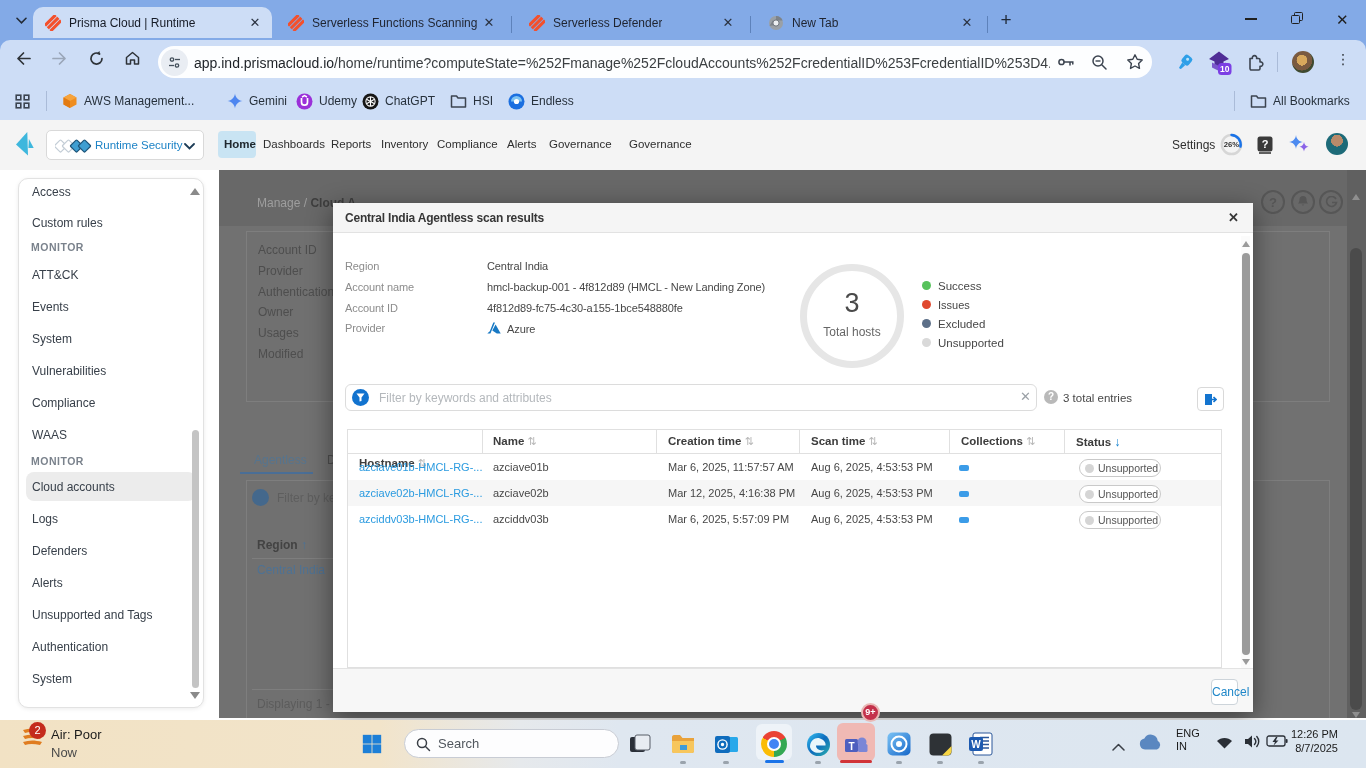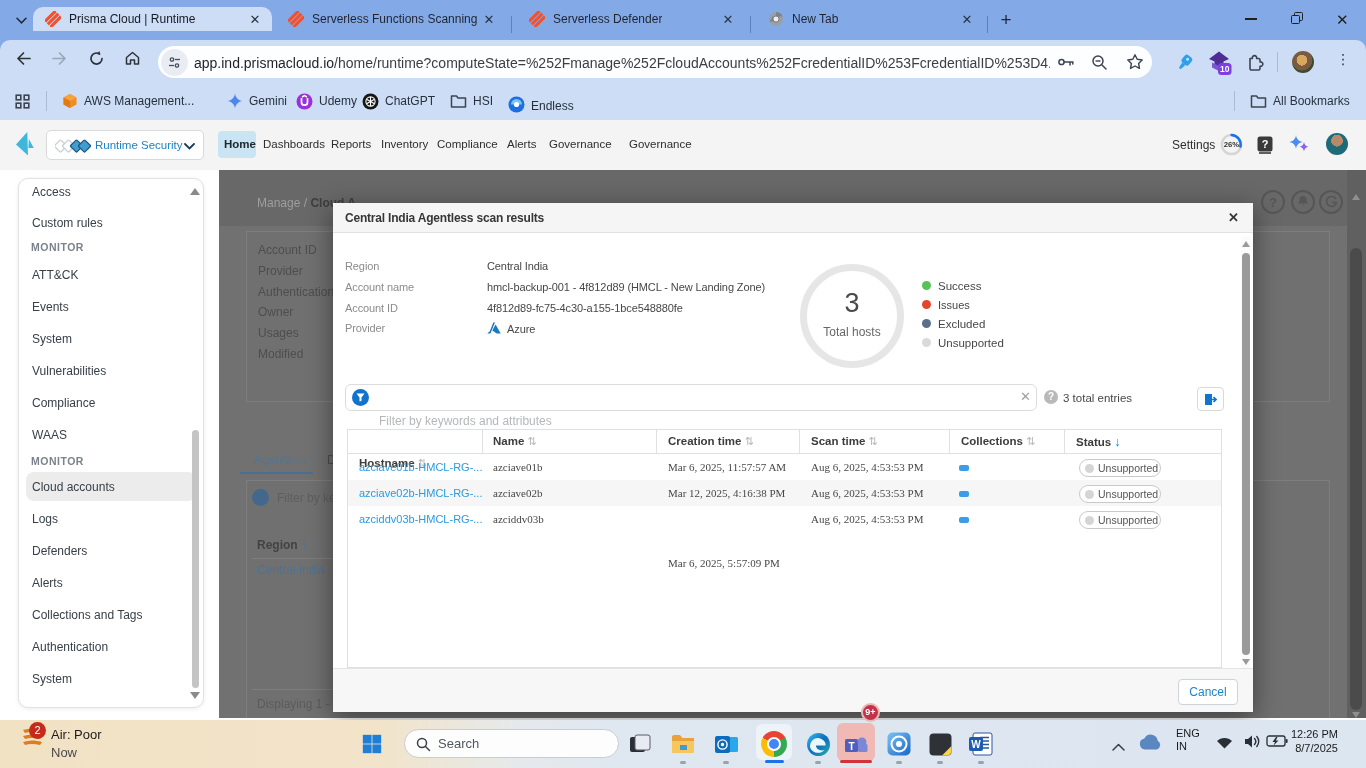--- a/index.html
+++ b/index.html
@@ -2,21 +2,21 @@
 <html><head>
 <meta charset="utf-8">
 <style>
 * { margin:0; padding:0; box-sizing:border-box; }
 html,body { width:1366px; height:768px; overflow:hidden; }
 body { font-family:"Liberation Sans", sans-serif; position:relative; background:#fff; }
 .abs { position:absolute; }
 
 
 #tabstrip { left:0; top:0; width:1366px; height:55px; background:#83aae7; }
-.tab { position:absolute; top:7px; height:24px; border-radius:10px 10px 0 0; display:flex; align-items:center; font-size:12px; color:#1f2430; padding-bottom:3px; }
+.tab { position:absolute; top:7px; height:31px; border-radius:10px 10px 0 0; display:flex; align-items:center; font-size:12px; color:#1f2430; padding-bottom:3px; }
 .tab .ttl { white-space:nowrap; overflow:hidden; }
 .tab .x { margin-left:auto; font-size:13px; color:#2b3342; width:18px; text-align:center; }
 #tab1 { left:33px; width:239px; background:#cdddf6; color:#161b26; }
 .tabsep { position:absolute; top:16px; width:1px; height:17px; background:#5d82bb; }
 #toolbar { left:0; top:40px; width:1366px; height:42px; background:#cdddf6; border-radius:10px 10px 0 0; }
 #bmbar { left:0; top:82px; width:1366px; height:38px; background:#cdddf6; }
 .navbtn { position:absolute; color:#2e3338; }
 #urlpill { position:absolute; left:158px; top:46px; width:994px; height:32px; background:#fdfeff; border-radius:16px; }
 .bm { position:absolute; top:89px; height:24px; display:flex; align-items:center; font-size:12px; color:#27313c; gap:6px; }
 
@@ -36,21 +36,21 @@
 
 
 #modal { left:333px; top:203px; width:920px; height:509px; background:#fff; box-shadow:0 6px 24px rgba(0,0,0,0.45); }
 #mtitle { position:absolute; left:0; top:0; width:920px; height:30px; background:#f5f5f5; border-bottom:1px solid #e2e2e2; }
 #mfoot { position:absolute; left:0; top:465px; width:920px; height:44px; background:#f7f7f7; border-top:1px solid #e3e3e3; }
 .mlabel { position:absolute; left:12px; font-size:11px; color:#8c8c8c; letter-spacing:-0.1px; }
 .mval { position:absolute; left:154px; font-size:11px; color:#474747; letter-spacing:-0.1px; }
 .th { position:absolute; top:232px; font-size:11.5px; font-weight:bold; color:#3c3c3c; white-space:nowrap; }
 .sort { color:#b8b8b8; font-weight:normal; font-size:11px; }
 .tlink { position:absolute; left:26px; font-size:11px; color:#2b9be0; white-space:nowrap; }
-.tcell { position:absolute; font-size:11px; color:#474747; white-space:nowrap;font-family:Liberation Serif, serif; }
+.tcell { position:absolute; font-size:11px; color:#474747; white-space:nowrap; }
 .cbadge { position:absolute; left:626px; width:10px; height:6px; border-radius:2px; background:#3b9ce8; }
 .pill { position:absolute; left:746px; width:82px; height:18px; border:1px solid #c9c9c9; border-radius:9px; background:#fff; font-size:10.5px; color:#555; line-height:17px; padding-left:18px; }
 .pdot { position:absolute; left:5px; top:4px; width:9px; height:9px; border-radius:50%; background:#d5d5d5; }
 
 
 #taskbar { left:0; top:720px; width:1366px; height:48px; background:linear-gradient(90deg,#f2e2c4 0px,#f2e4ca 380px,#e6e9ec 520px,#dfe7f0 620px,#dce6f0 1366px); }
 .tbico { position:absolute; top:728px; width:32px; height:32px; display:flex; align-items:center; justify-content:center; }
 .tbdash { position:absolute; top:761px; width:6px; height:3px; border-radius:2px; background:#9aa3ac; }
 </style>
 </head>
@@ -215,21 +215,21 @@
       </g>
     </svg>
     <span>ChatGPT</span>
   </div>
 <div class="bm" style="left:450px;">
     <svg width="17" height="15" viewBox="0 0 17 15">
       <path d="M1.5 2 H6.5 L8 4 H15.5 V13 H1.5 Z" fill="none" stroke="#3c4450" stroke-width="1.5" stroke-linejoin="round"></path>
     </svg>
     <span>HSI</span>
   </div>
-<div class="bm" style="left:508px;align-items:flex-end;">
+<div class="bm" style="left:508px;">
     <svg width="17" height="17" viewBox="0 0 17 17">
       <circle cx="8.5" cy="8.5" r="8" fill="#1b6fe0"></circle>
       <path d="M3 8.5 a5.5 5.5 0 0 1 11 0" fill="#7ec3f2"></path>
       <circle cx="8.5" cy="8.5" r="2.6" fill="#fff"></circle>
     </svg>
     <span>Endless</span>
   </div>
 <div class="abs" style="left:1234px;top:91px;width:1px;height:20px;background:#aabbd8;"></div>
 <div class="bm" style="left:1250px;">
     <svg width="17" height="15" viewBox="0 0 17 15">
@@ -291,21 +291,21 @@
 <div class="sitem" style="top:332px;">System</div>
 <div class="sitem" style="top:364px;">Vulnerabilities</div>
 <div class="sitem" style="top:396px;">Compliance</div>
 <div class="sitem" style="top:428px;">WAAS</div>
 <div class="shead" style="top:455px;">MONITOR</div>
 <div class="abs" style="left:26px;top:472px;width:170px;height:29px;background:#ececec;border-radius:8px;"></div>
 <div class="sitem" style="top:480px;">Cloud accounts</div>
 <div class="sitem" style="top:512px;">Logs</div>
 <div class="sitem" style="top:544px;">Defenders</div>
 <div class="sitem" style="top:576px;">Alerts</div>
-<div class="sitem" style="top:608px;">Collections and Tags</div>
+<div class="sitem" style="top:608px;">Unsupported and Tags</div>
 <div class="sitem" style="top:640px;">Authentication</div>
 <div class="sitem" style="top:672px;">System</div>
 
 <div class="abs" style="left:190px;top:188px;width:0;height:0;border-left:5px solid transparent;border-right:5px solid transparent;border-bottom:7px solid #8a8a8a;"></div>
 <div class="abs" style="left:192px;top:430px;width:7px;height:258px;background:#c4c4c4;border-radius:4px;"></div>
 <div class="abs" style="left:190px;top:692px;width:0;height:0;border-left:5px solid transparent;border-right:5px solid transparent;border-top:7px solid #8a8a8a;"></div>
 
 <div class="abs" id="dim">
 
  <div style="position:absolute;left:0;top:0;width:1147px;height:56px;background:#686868;"></div>
@@ -371,21 +371,21 @@
  <div style="position:absolute;left:589px;top:96px;font-size:11px;color:#474747;"><span style="display:inline-block;width:9px;height:9px;border-radius:50%;background:#e0482e;margin-right:7px;"></span>Issues</div>
  <div style="position:absolute;left:589px;top:115px;font-size:11.5px;color:#474747;"><span style="display:inline-block;width:9px;height:9px;border-radius:50%;background:#5c6f88;margin-right:7px;"></span>Excluded</div>
  <div style="position:absolute;left:589px;top:134px;font-size:11.5px;color:#474747;"><span style="display:inline-block;width:9px;height:9px;border-radius:50%;background:#d9d9d9;margin-right:7px;"></span>Unsupported</div>
 
  <div style="position:absolute;left:12px;top:181px;width:692px;height:27px;border:1px solid #dcdcdc;border-radius:6px;background:#fff;"></div>
  <div style="position:absolute;left:19px;top:186px;width:17px;height:17px;border-radius:50%;background:#1273cf;display:flex;align-items:center;justify-content:center;">
       <svg width="9" height="9" viewBox="0 0 9 9">
         <path d="M0.5 0.5 H8.5 L5.5 4.5 V8 L3.5 8.5 V4.5 Z" fill="#fff"></path>
       </svg>
     </div>
- <div style="position:absolute;left:46px;top:188px;font-size:12px;color:#b4b8bc;margin-top:23px;">Filter by keywords and attributes</div>
+ <div style="position:absolute;left:46px;top:188px;font-size:12px;color:#b4b8bc;">Filter by keywords and attributes</div>
  <div style="position:absolute;left:687px;top:186px;font-size:13px;color:#9aa0a6;">✕</div>
  <div style="position:absolute;left:711px;top:187px;width:14px;height:14px;border-radius:50%;background:#b9b9b9;color:#fff;font-size:10px;font-weight:bold;text-align:center;line-height:14px;">?</div>
  <div style="position:absolute;left:730px;top:189px;font-size:11.5px;color:#474747;">3 total entries</div>
  <div style="position:absolute;left:864px;top:184px;width:27px;height:24px;border:1px solid #d9d9d9;border-radius:4px;background:#fff;display:flex;align-items:center;justify-content:center;">
       <svg width="13" height="13" viewBox="0 0 13 13">
         <path d="M1 1 H8 V12 H1 Z" fill="#1374cf"></path>
         <path d="M6 6.5 H12 M9.5 4 L12 6.5 L9.5 9" stroke="#1374cf" stroke-width="1.6" fill="none"></path>
       </svg>
     </div>
 
@@ -410,32 +410,32 @@
  <div class="cbadge" style="top:262px;"></div>
  <div class="pill" style="top:256px;"><span class="pdot"></span>Unsupported</div>
  <div class="tlink" style="top:284px;">azciave02b-HMCL-RG-...</div>
  <div class="tcell" style="left:160px;top:284px;">azciave02b</div>
  <div class="tcell" style="left:335px;top:284px;">Mar 12, 2025, 4:16:38 PM</div>
  <div class="tcell" style="left:478px;top:284px;">Aug 6, 2025, 4:53:53 PM</div>
  <div class="cbadge" style="top:288px;"></div>
  <div class="pill" style="top:282px;"><span class="pdot"></span>Unsupported</div>
  <div class="tlink" style="top:310px;">azciddv03b-HMCL-RG-...</div>
  <div class="tcell" style="left:160px;top:310px;">azciddv03b</div>
- <div class="tcell" style="left:335px;top:310px;margin-top:44px;">Mar 6, 2025, 5:57:09 PM</div>
+ <div class="tcell" style="left:335px;top:310px;">Mar 6, 2025, 5:57:09 PM</div>
  <div class="tcell" style="left:478px;top:310px;">Aug 6, 2025, 4:53:53 PM</div>
  <div class="cbadge" style="top:314px;"></div>
  <div class="pill" style="top:308px;"><span class="pdot"></span>Unsupported</div>
 
  <div style="position:absolute;left:908px;top:33px;width:9px;height:432px;background:#fbfbfb;"></div>
  <div style="position:absolute;left:909px;top:38px;width:0;height:0;border-left:4px solid transparent;border-right:4px solid transparent;border-bottom:6px solid #9a9a9a;"></div>
  <div style="position:absolute;left:909px;top:50px;width:8px;height:402px;background:#9a9a9a;border-radius:4px;"></div>
  <div style="position:absolute;left:909px;top:456px;width:0;height:0;border-left:4px solid transparent;border-right:4px solid transparent;border-top:6px solid #9a9a9a;"></div>
 
  <div id="mfoot">
-      <span style="position:absolute;right:15px;top:10px;width:60px;height:26px;border:1px solid #cdd4da;border-radius:4px;background:#fff;color:#1f87c9;font-size:12px;text-align:center;line-height:24px;">Cancel</span>
+      <span style="position:absolute;right:15px;top:10px;width:27px;height:26px;border:1px solid #cdd4da;border-radius:4px;background:#fff;color:#1f87c9;font-size:12px;text-align:center;line-height:24px;">Cancel</span>
     </div>
 </div>
 
 <div class="abs" id="taskbar"></div>
 <div class="abs" style="left:20px;top:724px;"><svg width="26" height="26" viewBox="0 0 26 26">
       <g fill="#e07c1f">
         <path d="M3 6 C9 4 15 4 22 6 L20 9 C14 7.5 9 7.5 5 9 Z"></path>
         <path d="M3 12 C9 10 15 10 22 12 L20 15 C14 13.5 9 13.5 5 15 Z"></path>
         <path d="M3 18 C9 16 15 16 22 18 L20 21 C14 19.5 9 19.5 5 21 Z"></path>
       </g>

